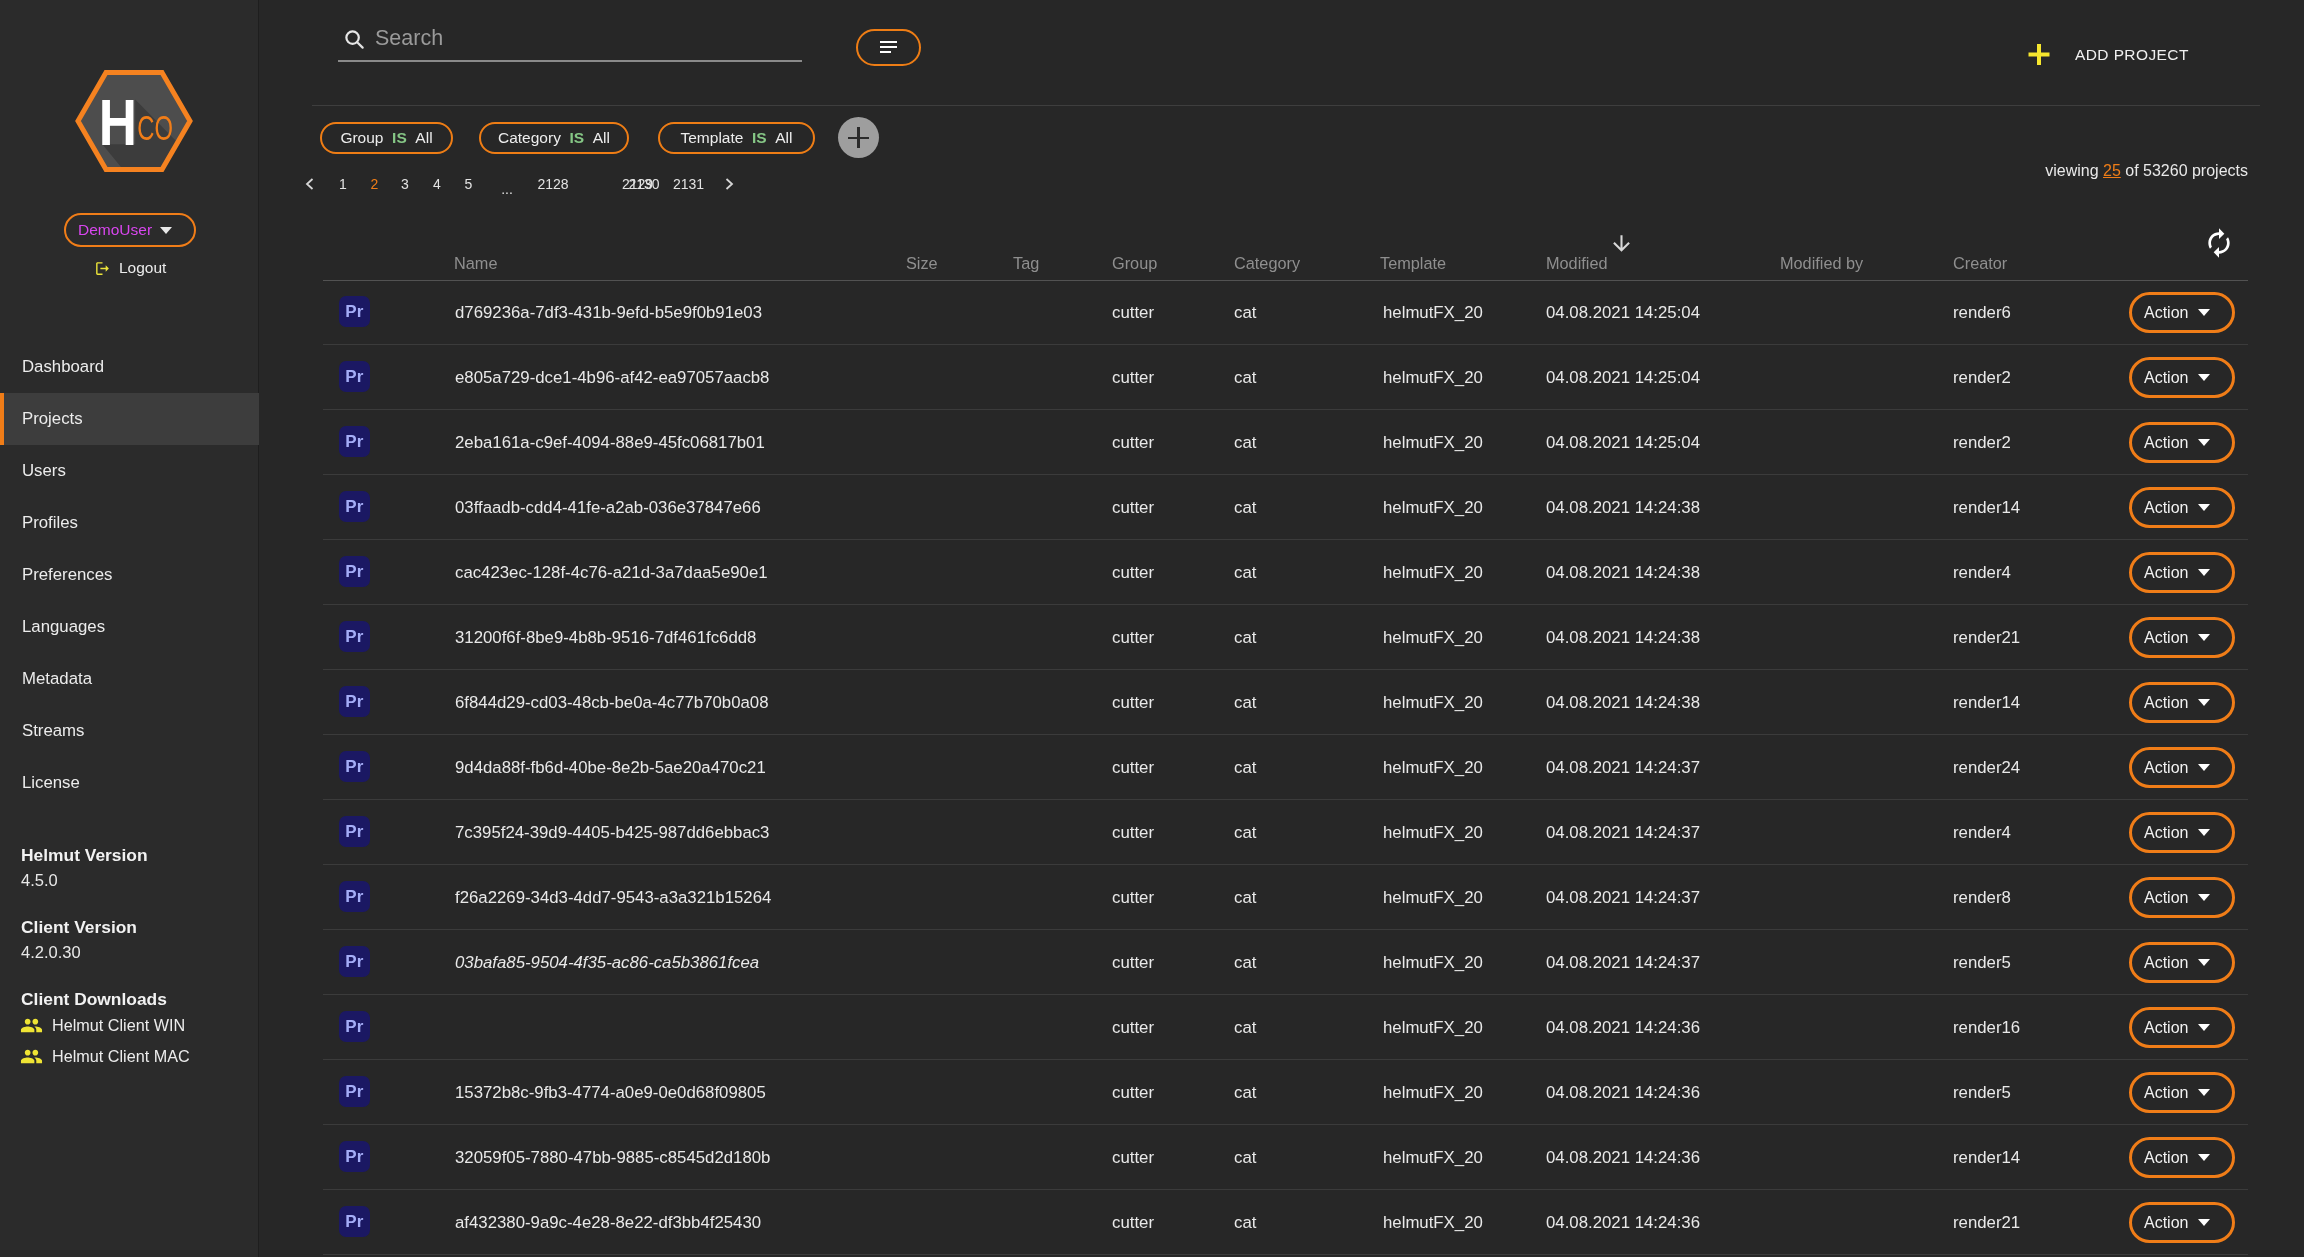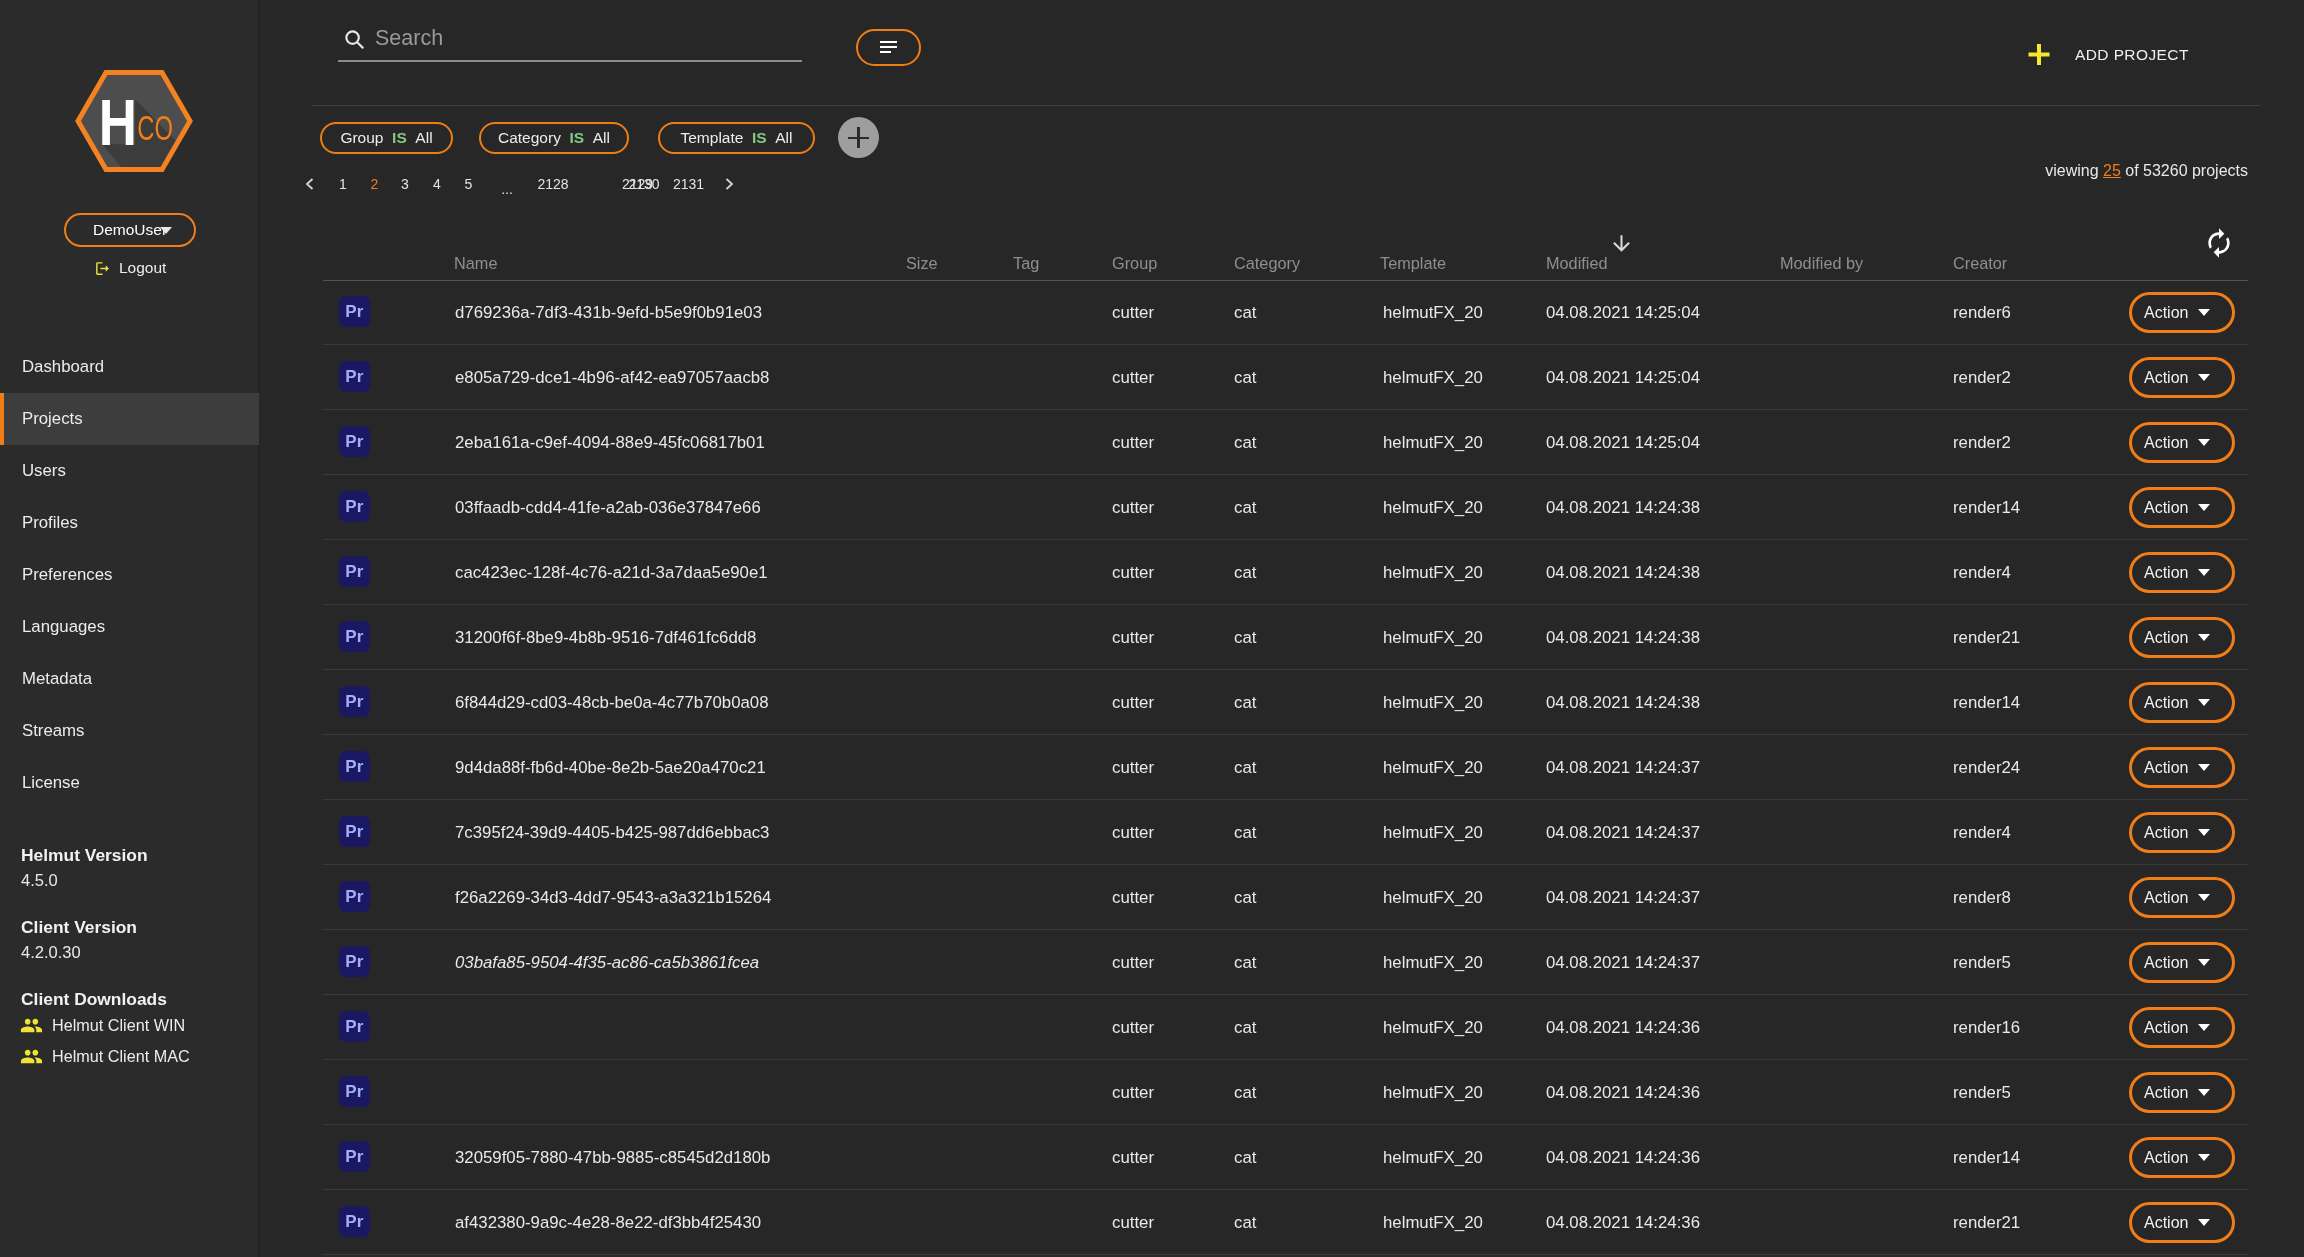--- a/index.html
+++ b/index.html
@@ -43,21 +43,21 @@
     </defs>
   <polygon points="8,66 36,17.5 92,17.5 120,66 92,114.5 36,114.5" fill="#4d4d4d"></polygon>
   <polygon clip-path="url(#hexclip)" points="32.4,89.3 65.2,89.3 65.2,44.5 110,90 92,117 55,117" fill="#3c3c3c"></polygon>
   <g clip-path="url(#hexclip)">
     <text x="35.2" y="89.6" font-family="Liberation Sans, sans-serif" font-weight="bold" font-size="65" fill="#ffffff" transform="scale(0.814,1)">H</text>
     <text x="99" y="85" font-family="Liberation Sans, sans-serif" font-size="35" fill="#f07d18" transform="scale(0.68,1)">CO</text>
   </g>
   <polygon points="8,66 36,17.5 92,17.5 120,66 92,114.5 36,114.5" fill="none" stroke="#f58220" stroke-width="5"></polygon>
 </svg>
 <div class="pill" style="left:64px;top:213px;width:132px;height:34px;"></div>
-<div class="abs" style="left:78px;top:213px;height:30px;line-height:34px;color:#ffffff;font-size:15.5px;margin-left:15px;">DemoUser</div>
+<div class="abs" style="left:78px;top:213px;height:30px;line-height:34px;color:#d946ef;font-size:15.5px;">DemoUser</div>
 <div class="abs" style="left:160px;top:227px;width:0;height:0;border-left:6.5px solid transparent;border-right:6.5px solid transparent;border-top:7px solid #e8e8e8;"></div>
 <svg class="abs" style="left:94px;top:260px" width="17" height="17" viewBox="0 0 24 24">
   <path fill="#ece43a" d="M5 5h7V3H5c-1.1 0-2 .9-2 2v14c0 1.1.9 2 2 2h7v-2H5V5zm16 7l-4.5-4.5v3.5H9v2h7.5v3.5L21 12z"></path>
 </svg>
 <div class="abs" style="left:119px;top:257px;height:22px;line-height:22px;color:#ececec;font-size:15.5px;">Logout</div>
 <div class="nav-item" style="top:341px;">Dashboard</div>
 <div class="nav-item nav-sel" style="top:393px;">Projects</div>
 <div class="nav-item" style="top:445px;">Users</div>
 <div class="nav-item" style="top:497px;">Profiles</div>
 <div class="nav-item" style="top:549px;">Preferences</div>
@@ -295,20 +295,21 @@
   <div class="cell" style="left:1546px;top:0;">04.08.2021 14:24:36</div>
   <div class="cell" style="left:1953px;top:0;">render16</div>
   <div class="action" style="top:12px;">
       <span>Action</span>
       <i></i>
     </div>
   <div class="row-line" style="top:64px;left:323px;"></div>
 </div>
 <div class="abs" style="left:0;top:1060px;width:2304px;height:65px;">
   <div class="prbox" style="top:16px;">Pr</div>
+  <div class="cell" style="left:455px;top:0;">15372b8c-9fb3-4774-a0e9-0e0d68f09805</div>
   <div class="cell" style="left:1112px;top:0;">cutter</div>
   <div class="cell" style="left:1234px;top:0;">cat</div>
   <div class="cell" style="left:1383px;top:0;">helmutFX_20</div>
   <div class="cell" style="left:1546px;top:0;">04.08.2021 14:24:36</div>
   <div class="cell" style="left:1953px;top:0;">render5</div>
   <div class="action" style="top:12px;">
       <span>Action</span>
       <i></i>
     </div>
   <div class="row-line" style="top:64px;left:323px;"></div>

